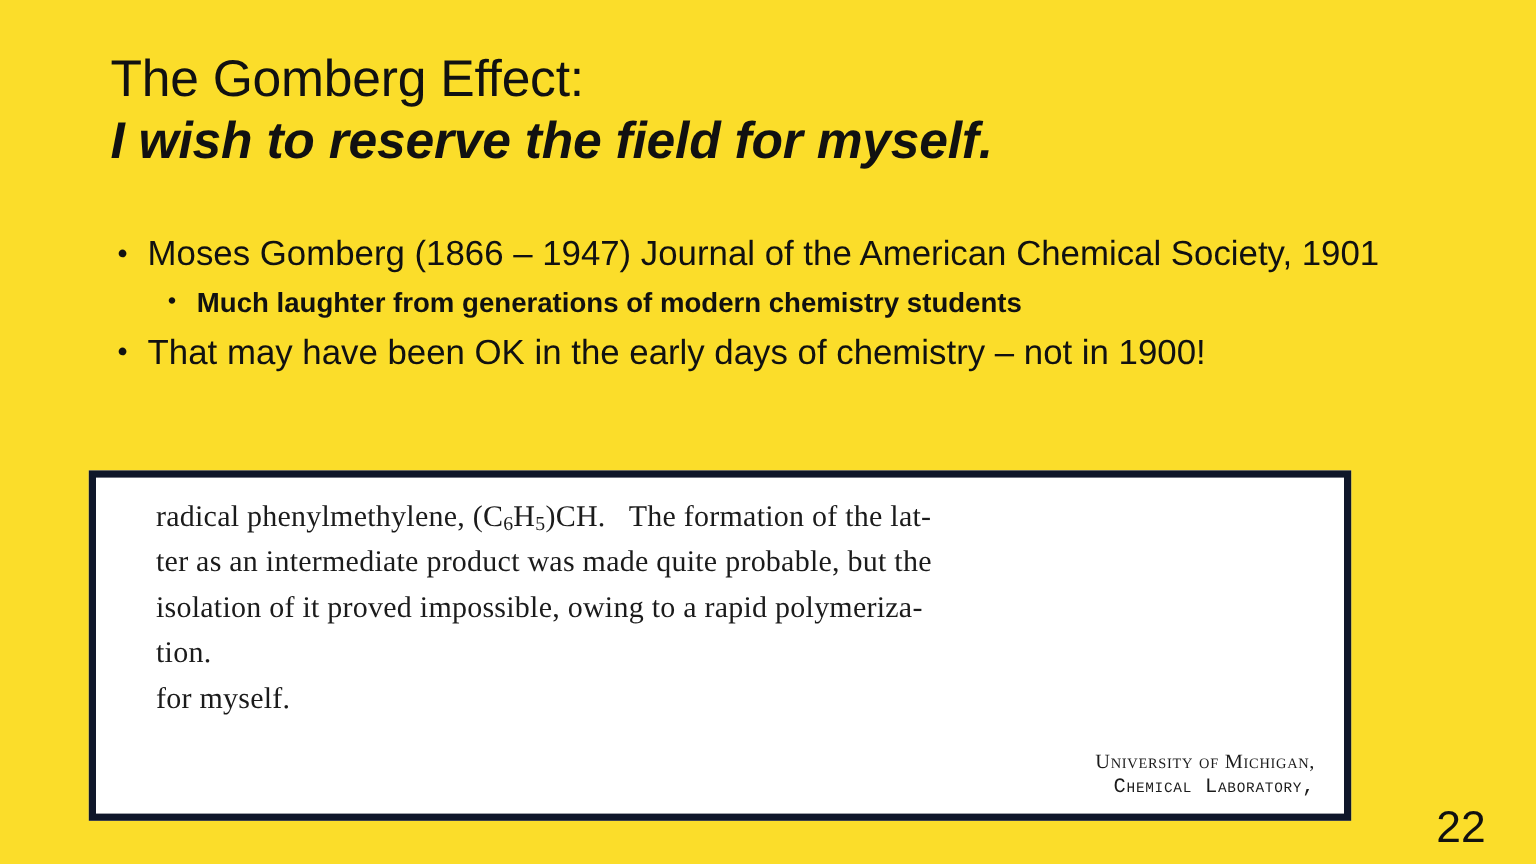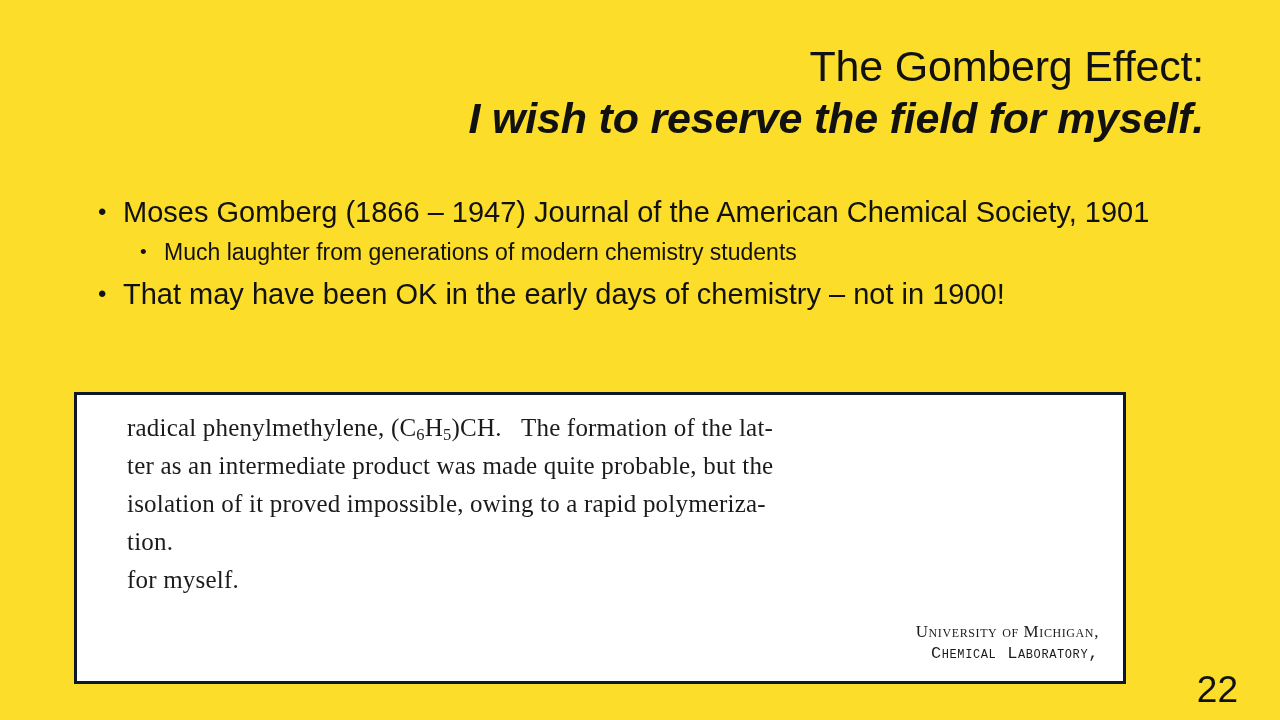--- a/index.html
+++ b/index.html
@@ -14,24 +14,23 @@
     overflow: hidden;
     position: relative;
   }
   .slide {
     position: absolute;
     inset: 0;
     background: #FBDD2A;
   }
   .title-block {
     position: absolute;
-    left: 104px;
+    left: 92px;
     top: 40px;
     width: 1100px;
-    text-align: right;
   }
   .title-line1 {
     font-size: 43px;
     line-height: 1.22;
     color: #111111;
     font-weight: 400;
     letter-spacing: -0.2px;
   }
   .title-line2 {
     font-size: 43px;
@@ -64,37 +63,38 @@
     line-height: 1.7;
   }
   .bullet-l2 {
     position: relative;
     padding-left: 68px;
     font-size: 23px;
     line-height: 1.5;
     color: #111111;
     margin-top: 2px;
     margin-bottom: 4px;
+    font-weight: bold;
   }
   .bullet-l2::before {
     content: "\2022";
     position: absolute;
     left: 44px;
     top: 0;
     font-size: 19px;
     line-height: 1.8;
   }
   .figure {
     position: absolute;
     left: 74px;
     top: 392px;
     width: 1052px;
     height: 292px;
     background: #FFFFFF;
-    border: 3px solid #0f172a;
+    border: 6px solid #0f172a;
     box-sizing: border-box;
     overflow: hidden;
   }
   .fig-inner {
     padding: 14px 24px 6px 50px;
     font-family: "Liberation Serif", serif;
     color: #1b1b1b;
   }
   .fig-line {
     font-size: 25px;

